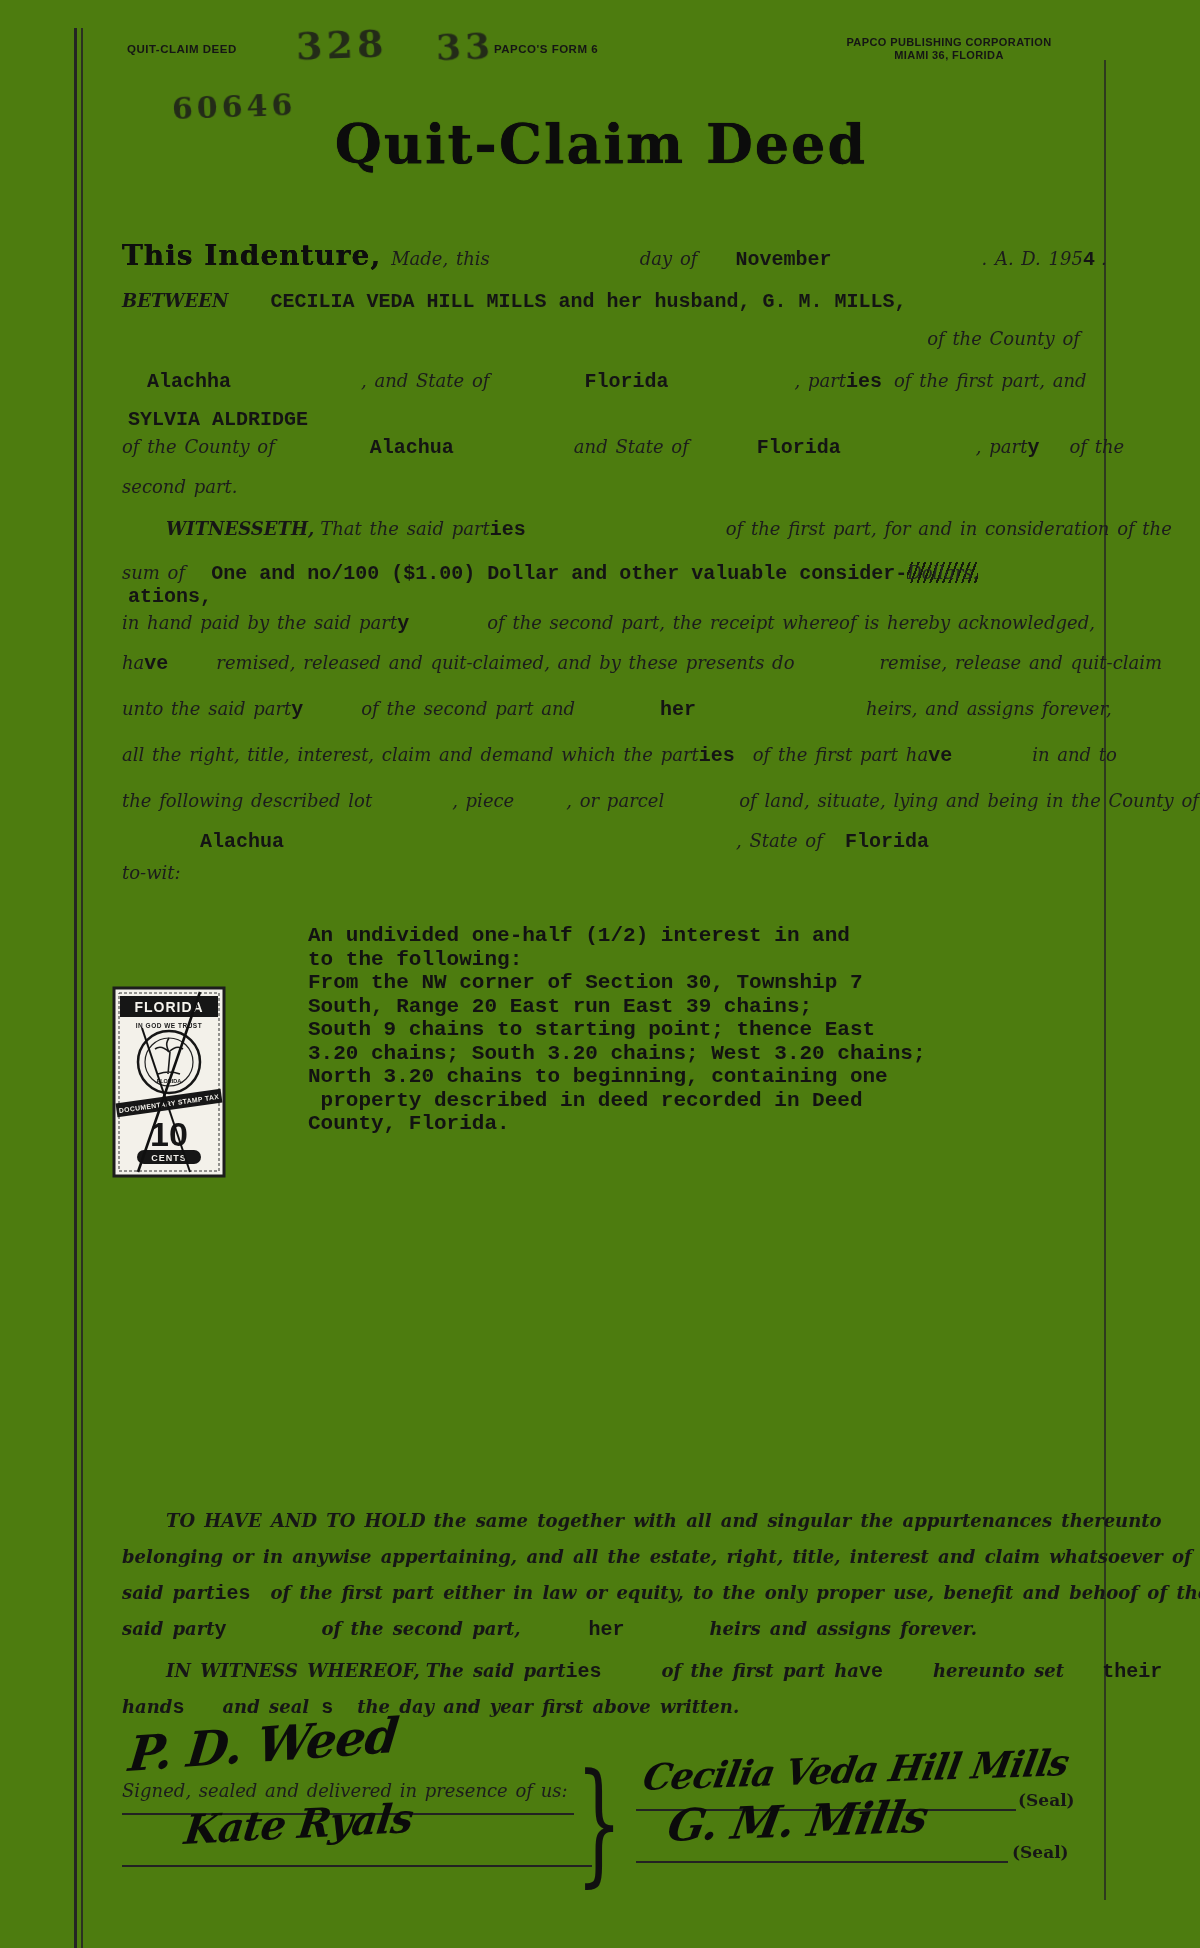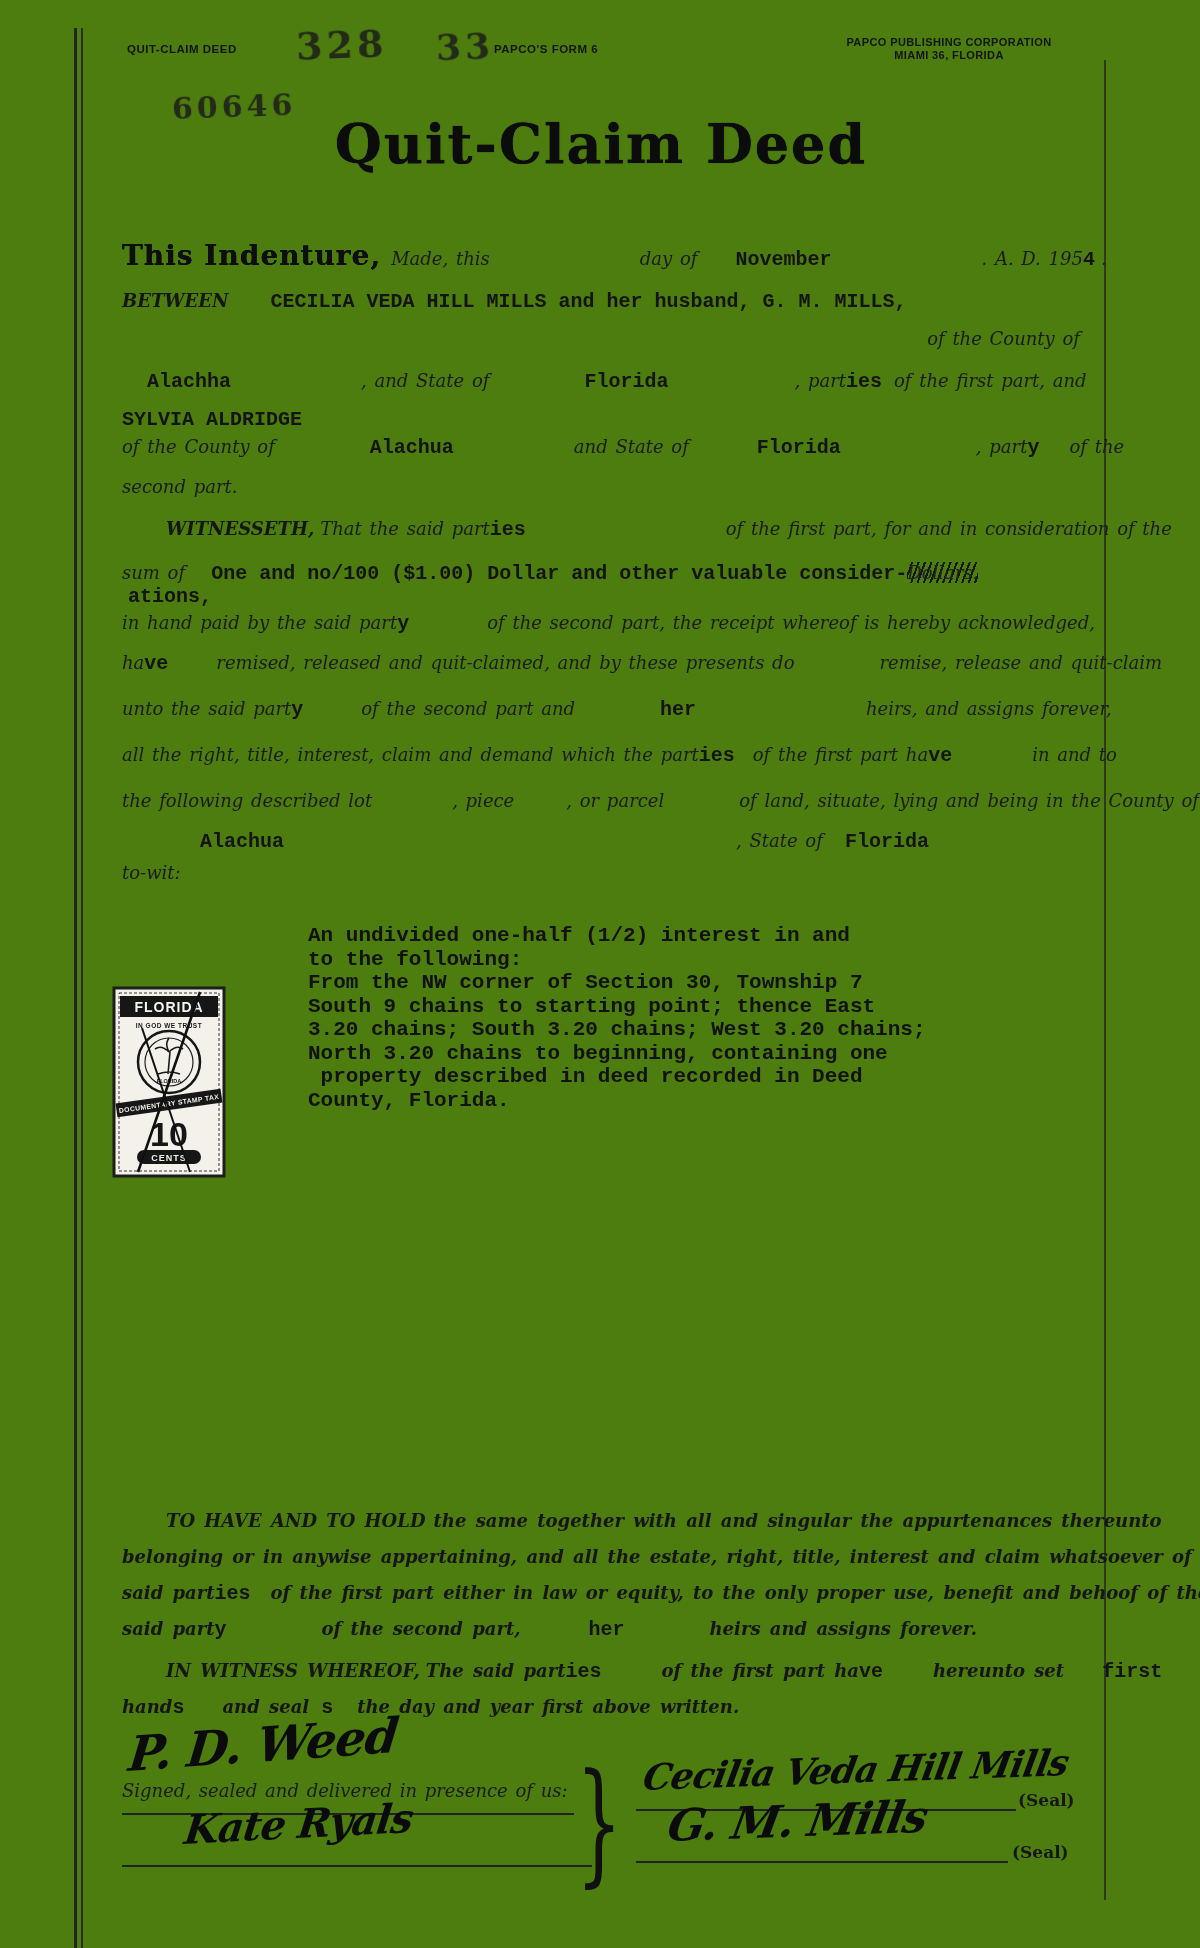--- a/index.html
+++ b/index.html
@@ -55,21 +55,21 @@
   </div>
 
   <div class="line" style="left:122px;top:292px;">
     <span class="fb">BETWEEN</span><span class="t" style="margin-left:42px;">CECILIA VEDA HILL MILLS and her husband, G. M. MILLS,</span>
   </div>
   <div class="line f" style="left:122px;top:330px;width:958px;text-align:right;">of the County of</div>
   <div class="line" style="left:122px;top:372px;">
     <span class="t" style="margin-left:25px;">Alachha</span><span class="f" style="margin-left:130px;">, and State of</span><span class="t" style="margin-left:95px;">Florida</span><span class="f" style="margin-left:126px;">, part</span><span class="t">ies</span><span class="f" style="margin-left:12px;">of the first part, and</span>
   </div>
   <div class="line" style="left:122px;top:410px;">
-    <span class="t" style="">SYLVIA ALDRIDGE</span>
+    <span class="t" style="margin-left:6px;">SYLVIA ALDRIDGE</span>
   </div>
   <div class="line" style="left:122px;top:438px;">
     <span class="f">of the County of</span><span class="t" style="margin-left:95px;">Alachua</span><span class="f" style="margin-left:120px;">and State of</span><span class="t" style="margin-left:68px;">Florida</span><span class="f" style="margin-left:135px;">, part</span><span class="t">y</span><span class="f" style="margin-left:30px;">of the</span>
   </div>
   <div class="line f" style="left:122px;top:478px;">second part.</div>
 
   <div class="line" style="left:122px;top:520px;">
     <span class="fb" style="margin-left:44px;">WITNESSETH,</span><span class="f" style="margin-left:6px;">That the said part</span><span class="t">ies</span><span class="f" style="margin-left:200px;">of the first part, for and in consideration of the</span>
   </div>
   <div class="line" style="left:122px;top:564px;">
@@ -95,20 +95,21 @@
   </div>
   <div class="line" style="left:122px;top:792px;">
     <span class="f">the following described lot</span><span class="f" style="margin-left:80px;">, piece</span><span class="f" style="margin-left:52px;">, or parcel</span><span class="f" style="margin-left:75px;">of land, situate, lying and being in the County of</span>
   </div>
   <div class="line f" style="left:122px;top:864px;">to-wit:</div>
 
   <div class="line" style="left:308px;top:924px;">
     <div class="t-desc">An undivided one-half (1/2) interest in and</div>
     <div class="t-desc">to the following:</div>
     <div class="t-desc">From the NW corner of Section 30, Township 7</div>
+    <div class="t-desc">South, Range 20 East run East 39 chains;</div>
     <div class="t-desc">South 9 chains to starting point; thence East</div>
     <div class="t-desc">3.20 chains; South 3.20 chains; West 3.20 chains;</div>
     <div class="t-desc">North 3.20 chains to beginning, containing one</div>
     <div class="t-desc"> property described in deed recorded in Deed</div>
     <div class="t-desc">County, Florida.</div>
   </div>
 
   <div style="position:absolute;left:112px;top:986px;">
     <svg class="stamp-svg" width="114" height="192" viewBox="0 0 114 192">
       <rect x="2" y="2" width="110" height="188" fill="#f3f1ea" stroke="#1d1d1d" stroke-width="3"></rect>
@@ -135,21 +136,21 @@
   </div>
   <div class="line fb" style="left:122px;top:1548px;">belonging or in anywise appertaining, and all the estate, right, title, interest and claim whatsoever of the</div>
   <div class="line" style="left:122px;top:1584px;">
     <span class="fb">said part</span><span class="t">ies</span><span class="fb" style="margin-left:20px;">of the first part either in law or equity, to the only proper use, benefit and behoof of the</span>
   </div>
   <div class="line" style="left:122px;top:1620px;">
     <span class="fb">said part</span><span class="t">y</span><span class="fb" style="margin-left:95px;">of the second part,</span><span class="t" style="margin-left:68px;">her</span><span class="fb" style="margin-left:85px;">heirs and assigns forever.</span>
   </div>
 
   <div class="line" style="left:122px;top:1662px;">
-    <span class="fb" style="margin-left:44px;">IN WITNESS WHEREOF,</span><span class="fb" style="margin-left:6px;">The said part</span><span class="t">ies</span><span class="fb" style="margin-left:60px;">of the first part ha</span><span class="t">ve</span><span class="fb" style="margin-left:50px;">hereunto set</span><span class="t" style="margin-left:38px;">first</span>
+    <span class="fb" style="margin-left:44px;">IN WITNESS WHEREOF,</span><span class="fb" style="margin-left:6px;">The said part</span><span class="t">ies</span><span class="fb" style="margin-left:60px;">of the first part ha</span><span class="t">ve</span><span class="fb" style="margin-left:50px;">hereunto set</span><span class="t" style="margin-left:38px;">their</span>
   </div>
   <div class="line" style="left:122px;top:1698px;">
     <span class="fb">hand</span><span class="t">s</span><span class="fb" style="margin-left:38px;">and seal</span><span class="t" style="margin-left:12px;">s</span><span class="fb" style="margin-left:24px;">the day and year first above written.</span>
   </div>
 
   <div class="line f" style="left:122px;top:1782px;">Signed, sealed and delivered in presence of us:</div>
 
   <div class="sig" style="left:126px;top:1726px;font-size:48px;transform:rotate(-4deg) skewX(-10deg);">P. D. Weed</div>
   <div class="hr" style="left:122px;top:1813px;width:452px;"></div>
   <div class="sig" style="left:182px;top:1806px;font-size:40px;transform:rotate(-3deg) skewX(-10deg);">Kate Ryals</div>

